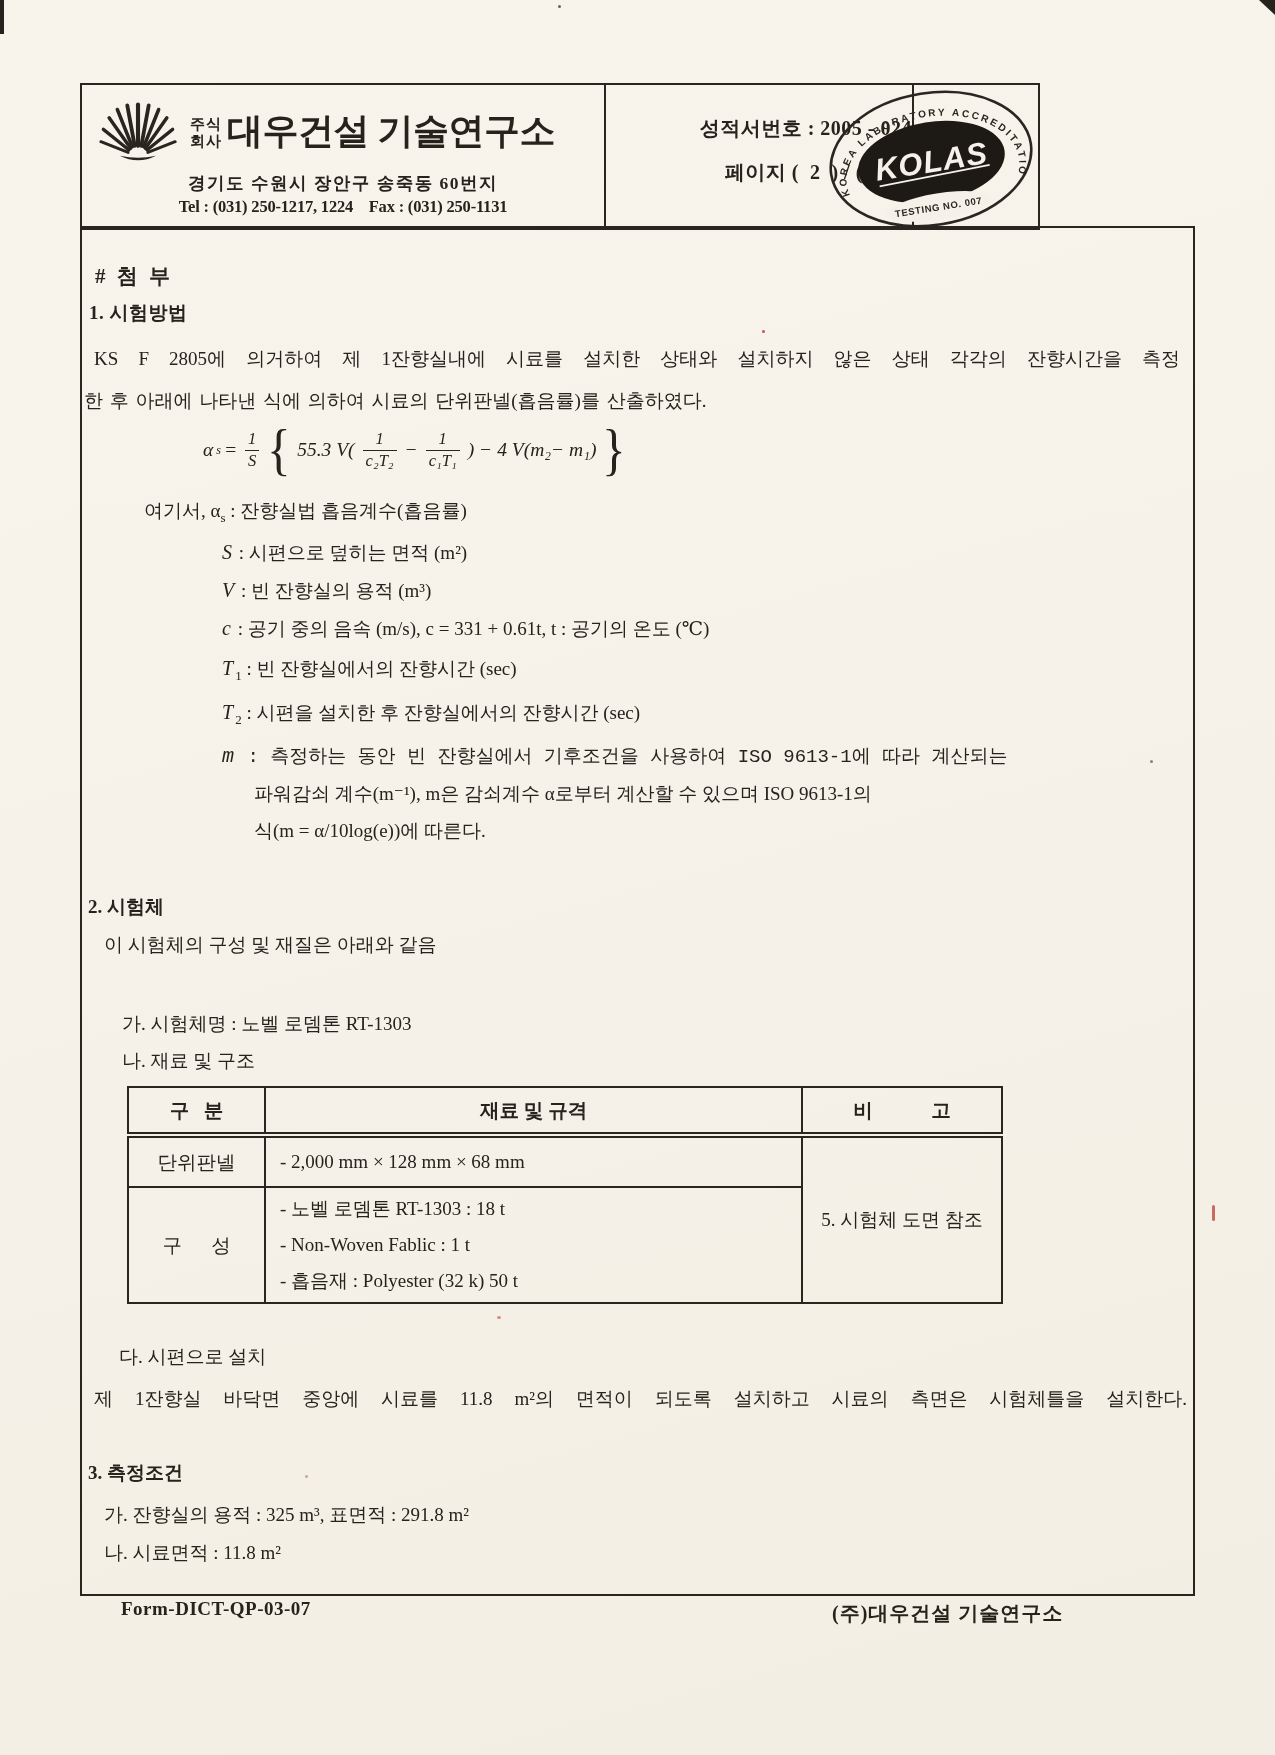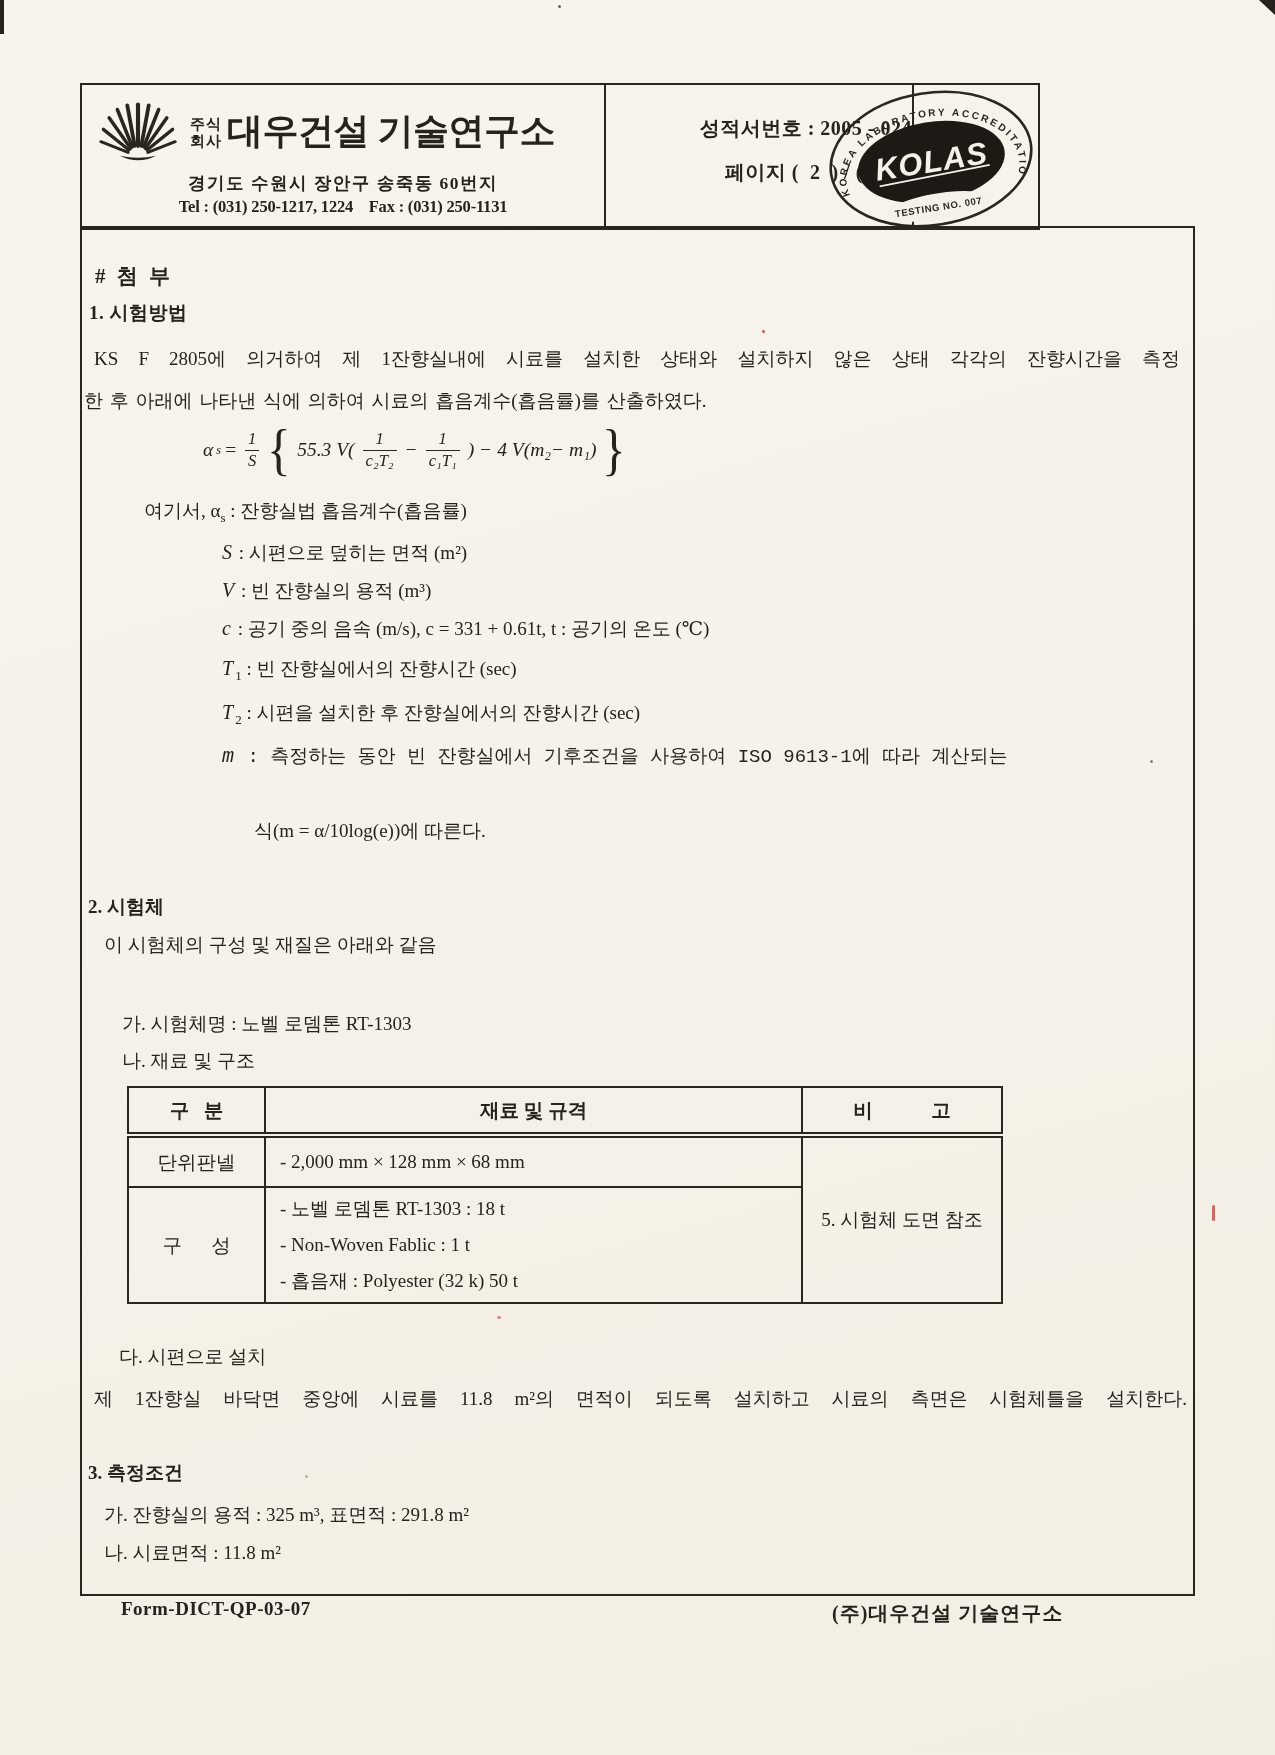--- a/index.html
+++ b/index.html
@@ -131,21 +131,21 @@
     <ellipse cx="105" cy="119" rx="53" ry="13" fill="#f6f1e8"></ellipse>
     <text x="105" y="123" text-anchor="middle" font-size="9.5" font-weight="bold" letter-spacing="0.6" fill="#2a2723" font-family="Liberation Sans, sans-serif">TESTING NO. 007</text>
   </svg>
 
   <div class="bodybox">
 
     <div class="att"># 첨  부</div>
 
     <div class="s1h">1. 시험방법</div>
     <div class="p1">KS F 2805에 의거하여 제 1잔향실내에 시료를 설치한 상태와 설치하지 않은 상태 각각의 잔향시간을 측정</div>
-    <div class="p2">한 후 아래에 나타낸 식에 의하여 시료의 흡음계수(흡음률)를 산출하였다.</div>
+    <div class="p2">한 후 아래에 나타낸 식에 의하여 시료의 단위판넬(흡음률)를 산출하였다.</div>
 
     <div class="fml">
       <span class="tk">α</span>
         <sub>s</sub>
       <span class="tk">=</span>
       <span class="frac">
         <span class="num">1</span>
         <span class="den">S</span>
       </span>
       <span class="brace">{</span>
@@ -164,20 +164,21 @@
     </div>
 
     <div class="whr"><span>여기서, α</span><sub>s</sub><span> : 잔향실법 흡음계수(흡음률)</span></div>
 
     <div class="defrow def0"><span class="sym">S</span><sub></sub><span> : 시편으로 덮히는 면적 (m²)</span></div>
     <div class="defrow def1"><span class="sym">V</span><sub></sub><span> : 빈 잔향실의 용적 (m³)</span></div>
     <div class="defrow def2"><span class="sym">c</span><sub></sub><span> : 공기 중의 음속 (m/s), c = 331 + 0.61t, t : 공기의 온도 (℃)</span></div>
     <div class="defrow def3"><span class="sym">T</span><sub>1</sub><span> : 빈 잔향실에서의 잔향시간 (sec)</span></div>
     <div class="defrow def4"><span class="sym">T</span><sub>2</sub><span> : 시편을 설치한 후 잔향실에서의 잔향시간 (sec)</span></div>
     <div class="defrow def5"><span class="sym">m</span><sub></sub><span> : 측정하는 동안 빈 잔향실에서 기후조건을 사용하여 ISO 9613-1에 따라 계산되는</span></div>
+    <div class="mc1">파워감쇠 계수(m⁻¹), m은 감쇠계수 α로부터 계산할 수 있으며 ISO 9613-1의</div>
     <div class="mc2">식(m = α/10log(e))에 따른다.</div>
 
     <div class="s2h">2. 시험체</div>
     <div class="s2i">이 시험체의 구성 및 재질은 아래와 같음</div>
     <div class="s2a">가. 시험체명 : 노벨 로뎀톤 RT-1303</div>
     <div class="s2b">나. 재료 및 구조</div>
 
     <div class="tbl">
       <table>
         <colgroup>

